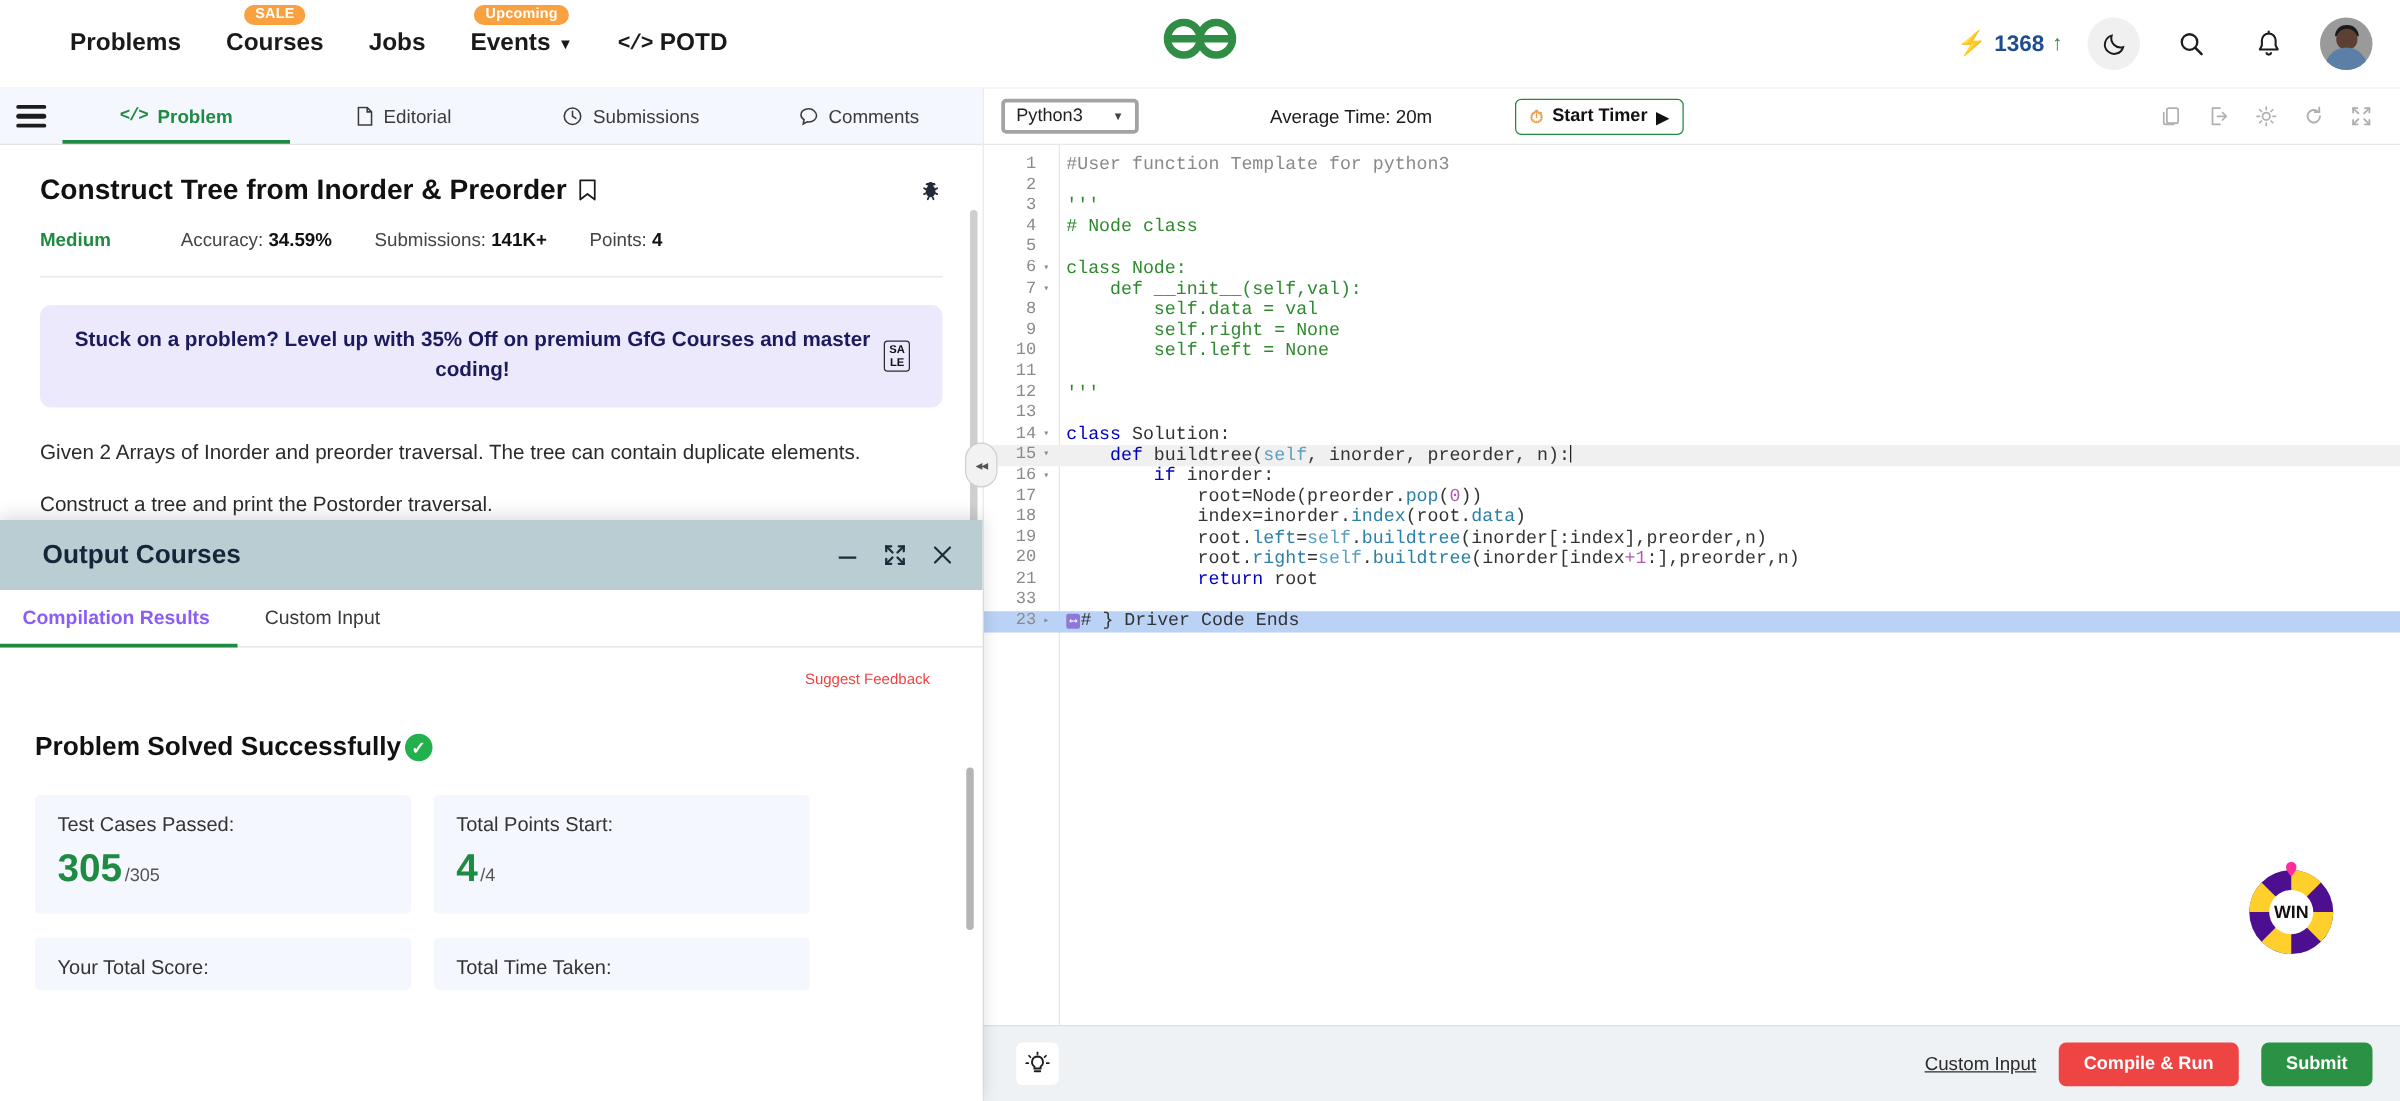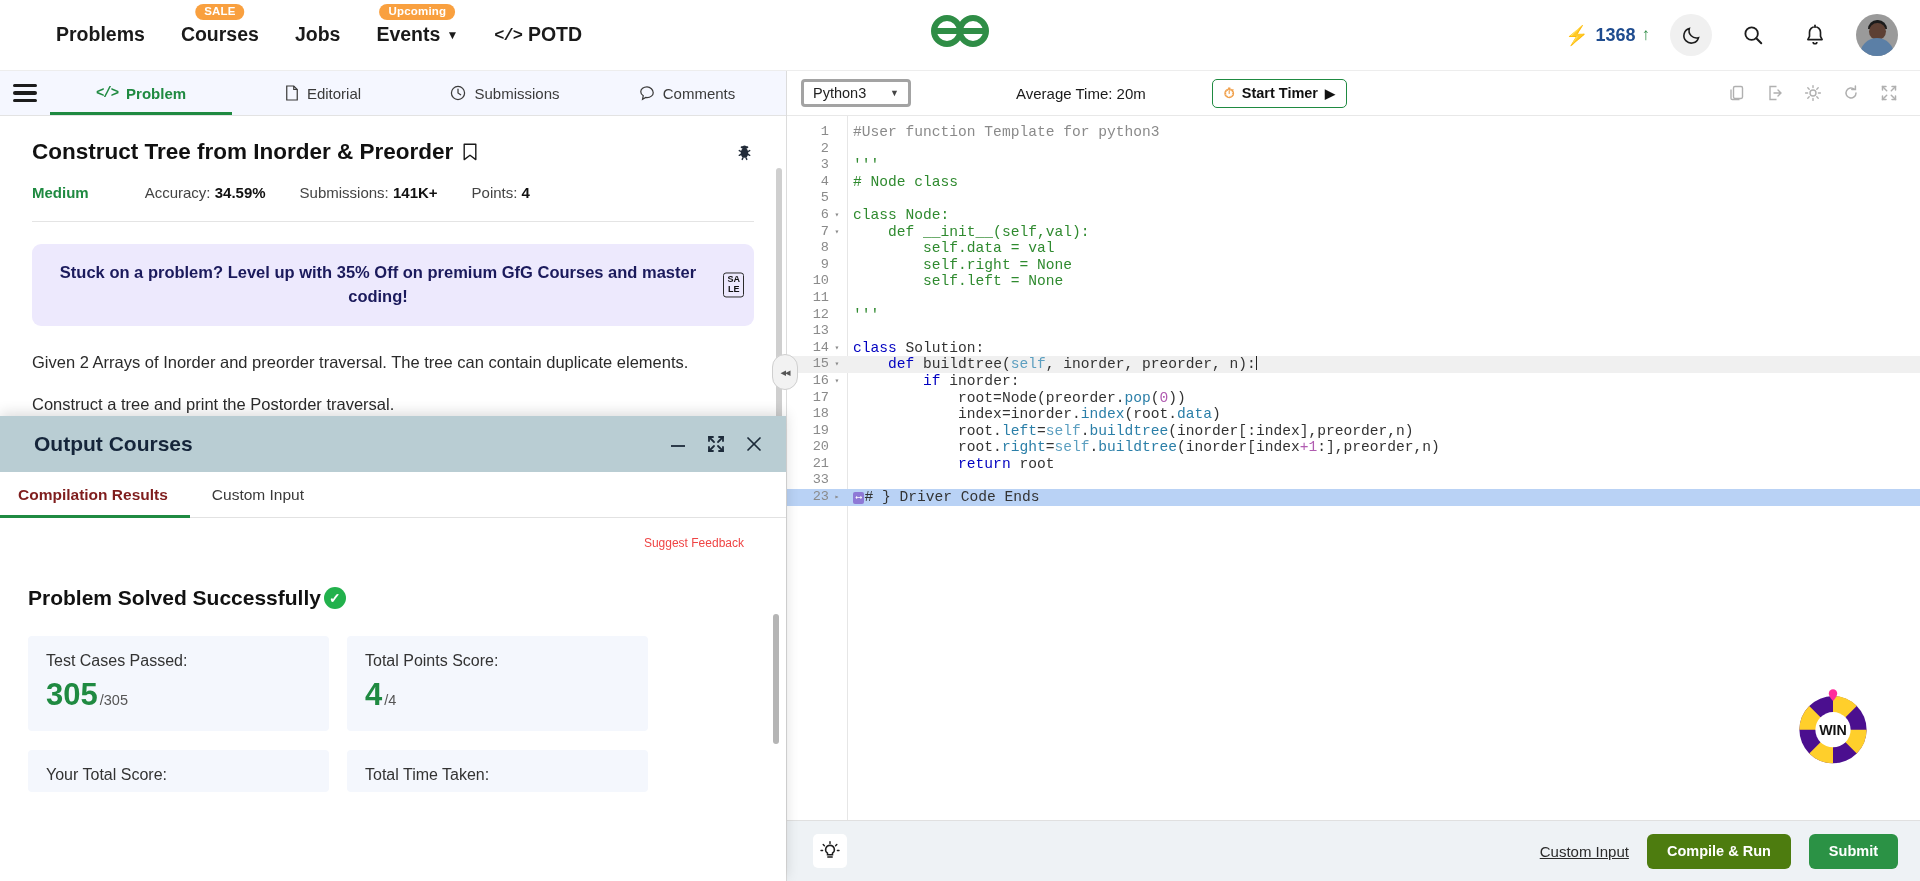--- a/index.html
+++ b/index.html
@@ -85,21 +85,21 @@
   .meta-row .mi { margin-right:34px; }
   .meta-row .mi b { color:#111; font-weight:700; }
   .hr { height:1px; background:#e4e4e4; margin:20px 0 0 0; }
 
   .promo {
     margin-top:22px; background:#ede9fd; border-radius:9px;
     padding:17px 56px 17px 26px; position:relative;
     color:#1b1a5c; font-size:16.5px; font-weight:700; text-align:center; line-height:1.45;
   }
   .promo .sale-chip {
-    position:absolute; right:10px; top:50%; transform:translateY(-50%);
+    position:absolute; right:26px; top:50%; transform:translateY(-50%);
     border:1.6px solid #2b2b2b; border-radius:3px; font-size:9px; font-weight:700;
     line-height:1.06; padding:2px 3px; color:#111; background:#ede9fd; text-align:center;
   }
   .desc { margin-top:24px; font-size:16.5px; color:#2b2b2b; line-height:1.55; }
   .desc p { margin-bottom:16px; }
   .example-h { margin-top:18px; font-size:17.5px; font-weight:700; color:#111; }
   .example-box { margin-top:16px; border:1px solid #e0e0e0; border-radius:6px; height:60px; background:#fafafa;}
 
   .left-scrollbar {
     position:absolute; right:4px; top:52px; width:6px; height:330px;
@@ -125,21 +125,21 @@
     padding:0 22px 0 34px;
   }
   .outwin-title { font-size:21px; font-weight:700; color:#15253a; }
   .outwin-ctrls { margin-left:auto; display:flex; align-items:center; gap:18px; color:#1d2b3a; }
   .outwin-ctrls div { cursor:pointer; display:flex; align-items:center; justify-content:center;}
   .ow-tabs { height:46px; display:flex; align-items:stretch; border-bottom:1px solid #e2e2e2; padding-left:0px;}
   .ow-tab {
     display:flex; align-items:center; padding:0 22px; font-size:15.5px; color:#3a3a3a; cursor:pointer; position:relative;
   }
   .ow-tab:first-child { padding-left:18px; }
-  .ow-tab.active { color:#7f1d1d; font-weight:700;}
+  .ow-tab.active { color:#8b5cf6; font-weight:700;}
   .ow-tab.active::after { content:""; position:absolute; left:0; right:0; bottom:-1px; height:3.2px; background:#1f8a41;}
   .ow-body { flex:1; position:relative; padding:20px 34px 0 28px; overflow:hidden;}
   .suggest {
     position:absolute; right:42px; top:18px; font-size:12px; color:#ef4444;
     cursor:pointer;
   }
   .solved {
     margin-top:48px; font-size:21px; font-weight:700; color:#111; display:flex; align-items:center; gap:3px;
   }
   .check-badge {
@@ -205,21 +205,21 @@
 
   .ed-footer {
     height:61px; min-height:61px; background:#eef2f5; display:flex; align-items:center;
     padding:0 22px 0 26px; border-top:1px solid #e0e0e0;
   }
   .bulb { width:34px; height:34px; background:#fff; border-radius:5px; display:flex; align-items:center; justify-content:center; cursor:pointer;}
   .foot-right { margin-left:auto; display:flex; align-items:center; gap:18px;}
   .custom-input-link { font-size:15px; color:#2b2b2b; text-decoration:underline; cursor:pointer;}
   .btn { height:35px; border-radius:6px; display:flex; align-items:center; justify-content:center;
     font-size:14.5px; font-weight:700; color:#fff; cursor:pointer; padding:0 20px; }
-  .btn.dark { background:#4d7c0f; }
+  .btn.dark { background:#ef4444; }
   .btn.green { background:#2b9245; }
 </style>
 </head>
 <body>
 
 <div class="app">
 
   <div class="topbar">
     <div class="nav-left">
       <div class="nav-item">
@@ -439,21 +439,21 @@
 
           <div class="cards">
             <div class="card">
               <div class="card-label">Test Cases Passed:</div>
               <div class="card-val">
                 <span>305</span>
                 <small>/305</small>
               </div>
             </div>
             <div class="card">
-              <div class="card-label">Total Points Score:</div>
+              <div class="card-label">Total Points Start:</div>
               <div class="card-val">
                 <span>4</span>
                 <small>/4</small>
               </div>
             </div>
             <div class="card short">
               <div class="card-label">Your Total Score:</div>
             </div>
             <div class="card short">
               <div class="card-label">Total Time Taken:</div>

